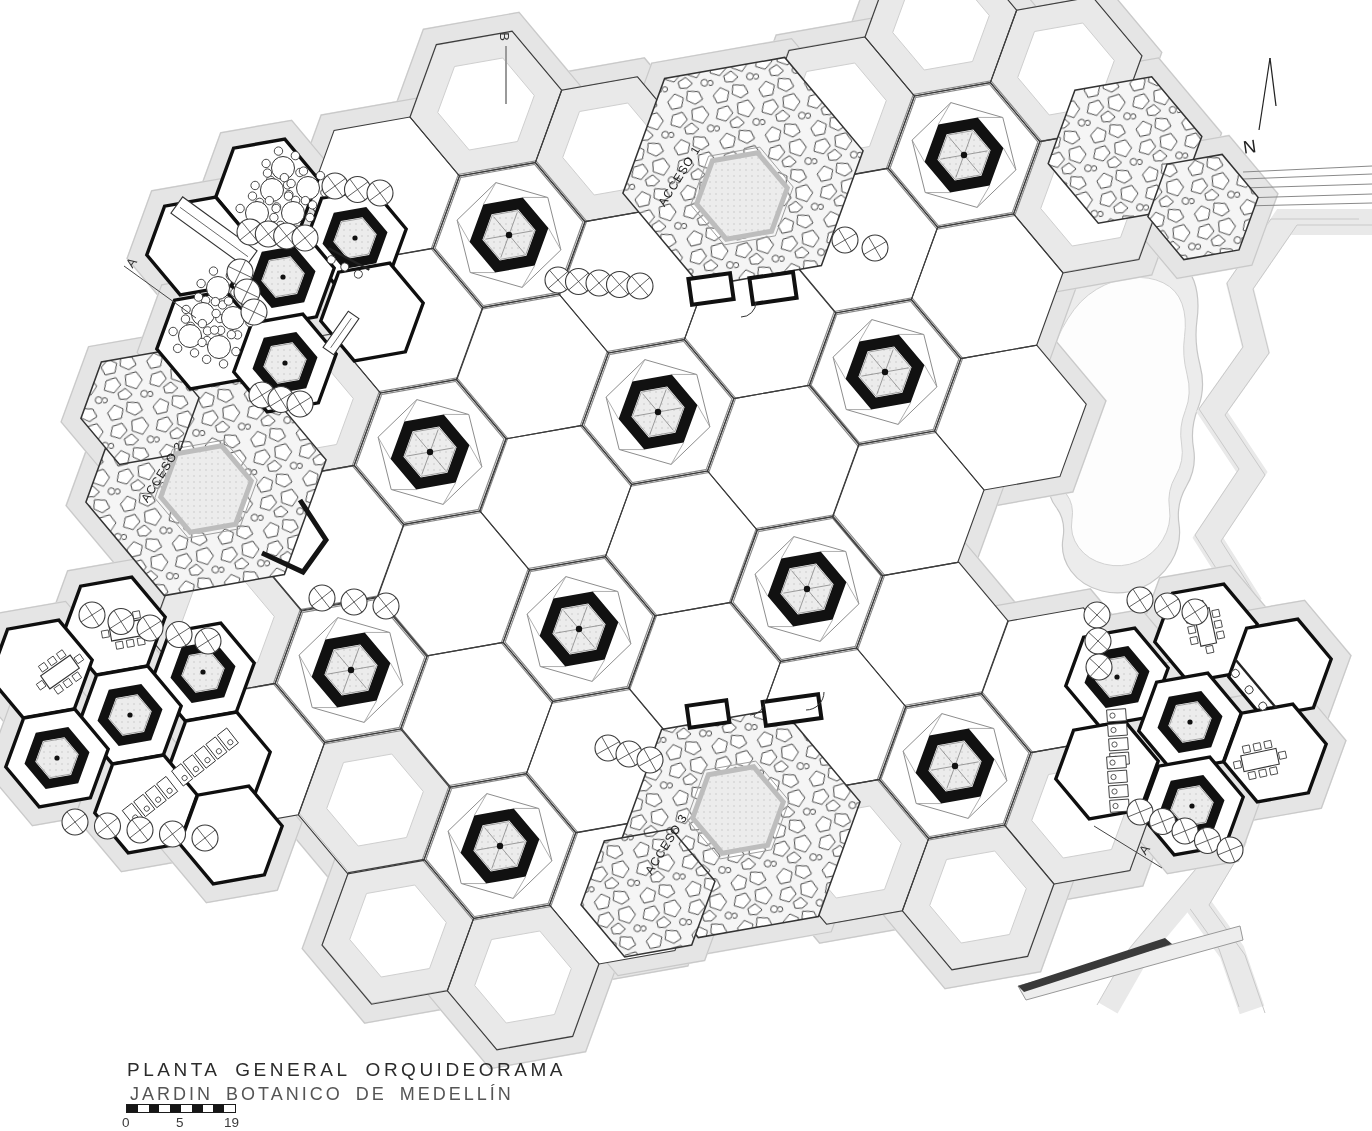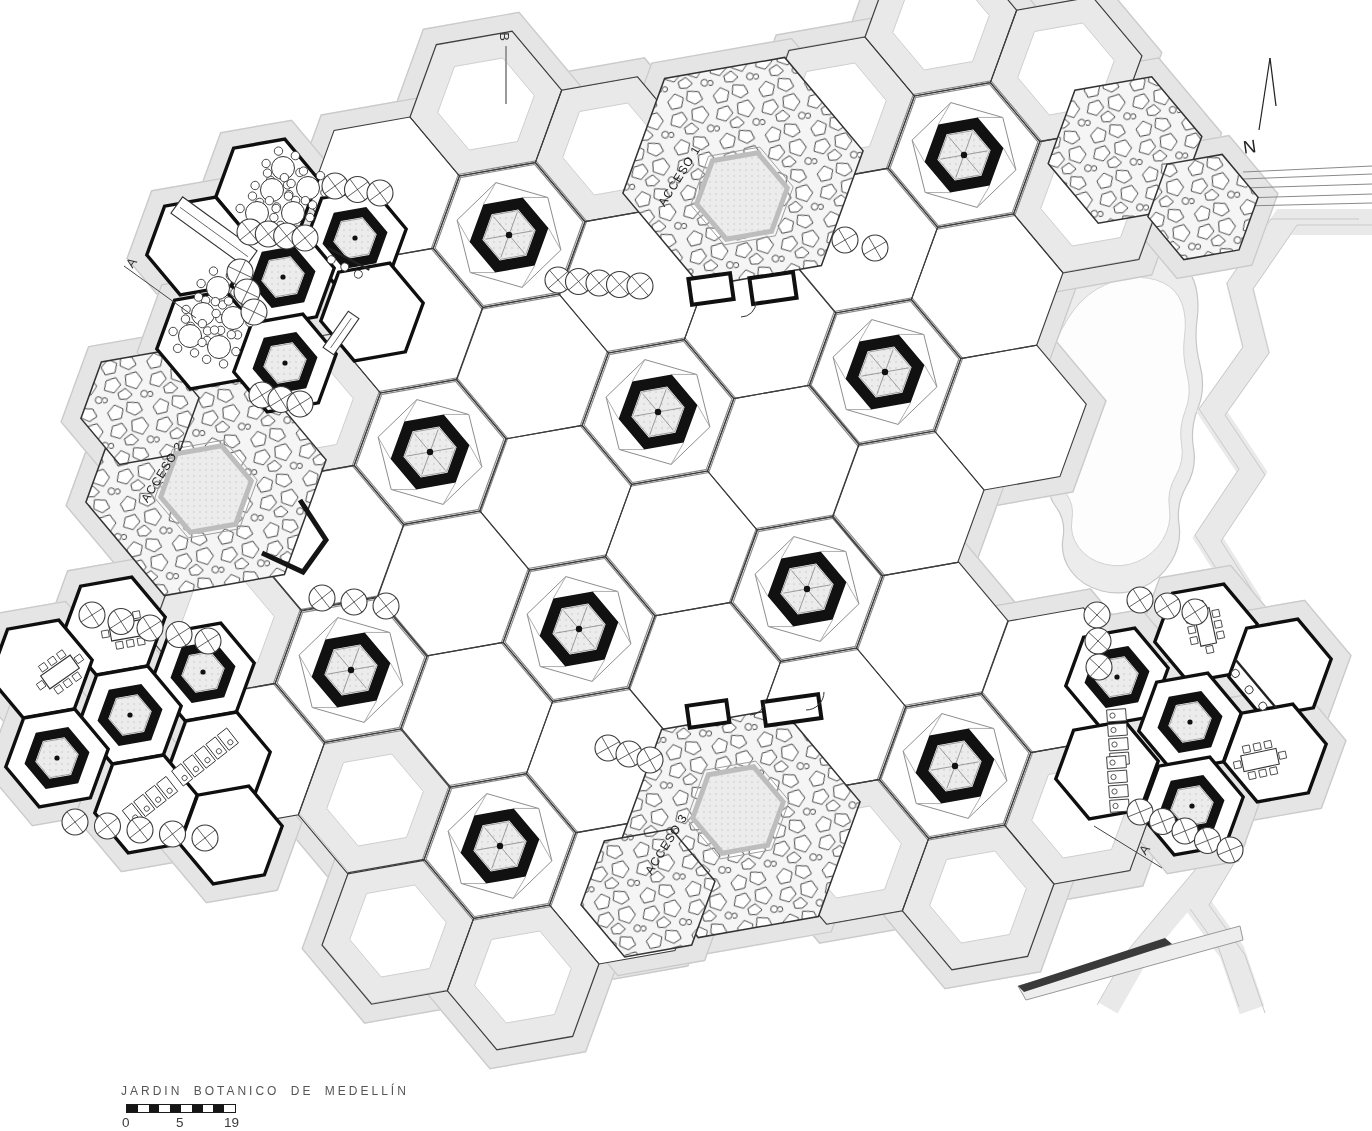--- a/index.html
+++ b/index.html
@@ -1,21 +1,21 @@
 <!DOCTYPE html>
 <html><head>
 <meta charset="utf-8">
 <style>
   html,body{margin:0;padding:0;background:#fff;}
   .stage{position:relative;width:1372px;height:1131px;background:#ffffff;overflow:hidden;
          font-family:"Liberation Sans",sans-serif;}
   .stage svg{position:absolute;left:0;top:0;}
   .lbl{position:absolute;color:#2e2e2e;white-space:nowrap;line-height:1;}
   .title{left:127px;top:1060px;font-size:19px;letter-spacing:3.5px;word-spacing:7px;color:#2b2b2b;}
-  .subtitle{left:121px;top:1085px;font-size:12px;letter-spacing:3px;word-spacing:5px;color:#555;}
+  .subtitle{left:130px;top:1085px;font-size:18px;letter-spacing:3px;word-spacing:5px;color:#555;}
   .scalebar{position:absolute;left:126px;top:1104px;width:108px;height:7px;border:1px solid #1b1b1b;
             background:repeating-linear-gradient(90deg,#161616 0 10.8px,#ffffff 10.8px 21.6px);}
   .scale-labels{position:absolute;left:126px;top:1115px;width:130px;height:16px;font-size:13.5px;color:#3a3a3a;}
   .scale-labels span{position:absolute;top:0;}
   .s0{left:-4px;} .s5{left:50px;} .s10{left:98px;}
   .north-label{left:1243px;top:138px;font-size:18px;color:#222;transform:rotate(-8deg);}
   .marker{font-size:13px;color:#333;}
   .marker-b{left:500px;top:30px;transform:rotate(90deg);}
   .marker-a-left{left:127px;top:256px;transform:rotate(-55deg);}
   .marker-a-right{left:1140px;top:843px;transform:rotate(-55deg);}
@@ -930,20 +930,21 @@
         <g>
           <line stroke="#222" stroke-width="1.2" x1="1259" y1="130" x2="1270" y2="58"></line>
           <line stroke="#222" stroke-width="1.2" x1="1270" y1="58" x2="1276" y2="106"></line>
         </g>
         <line stroke="#9a9a9a" stroke-width="2" x1="506" y1="46" x2="506" y2="104"></line>
         <line stroke="#444" stroke-width="1" x1="124" y1="266" x2="196" y2="318"></line>
         <line stroke="#444" stroke-width="1" x1="1094" y1="826" x2="1162" y2="868"></line>
       </g>
     </svg>
 
+  <div class="lbl title">PLANTA GENERAL ORQUIDEORAMA</div>
   <div class="lbl subtitle">JARDIN BOTANICO DE MEDELLÍN</div>
   <div class="scalebar"></div>
   <div class="scale-labels">
     <span class="s0">0</span>
     <span class="s5">5</span>
     <span class="s10">19</span>
   </div>
 
   <div class="lbl north-label">N</div>
   <div class="lbl marker marker-b">B</div>

